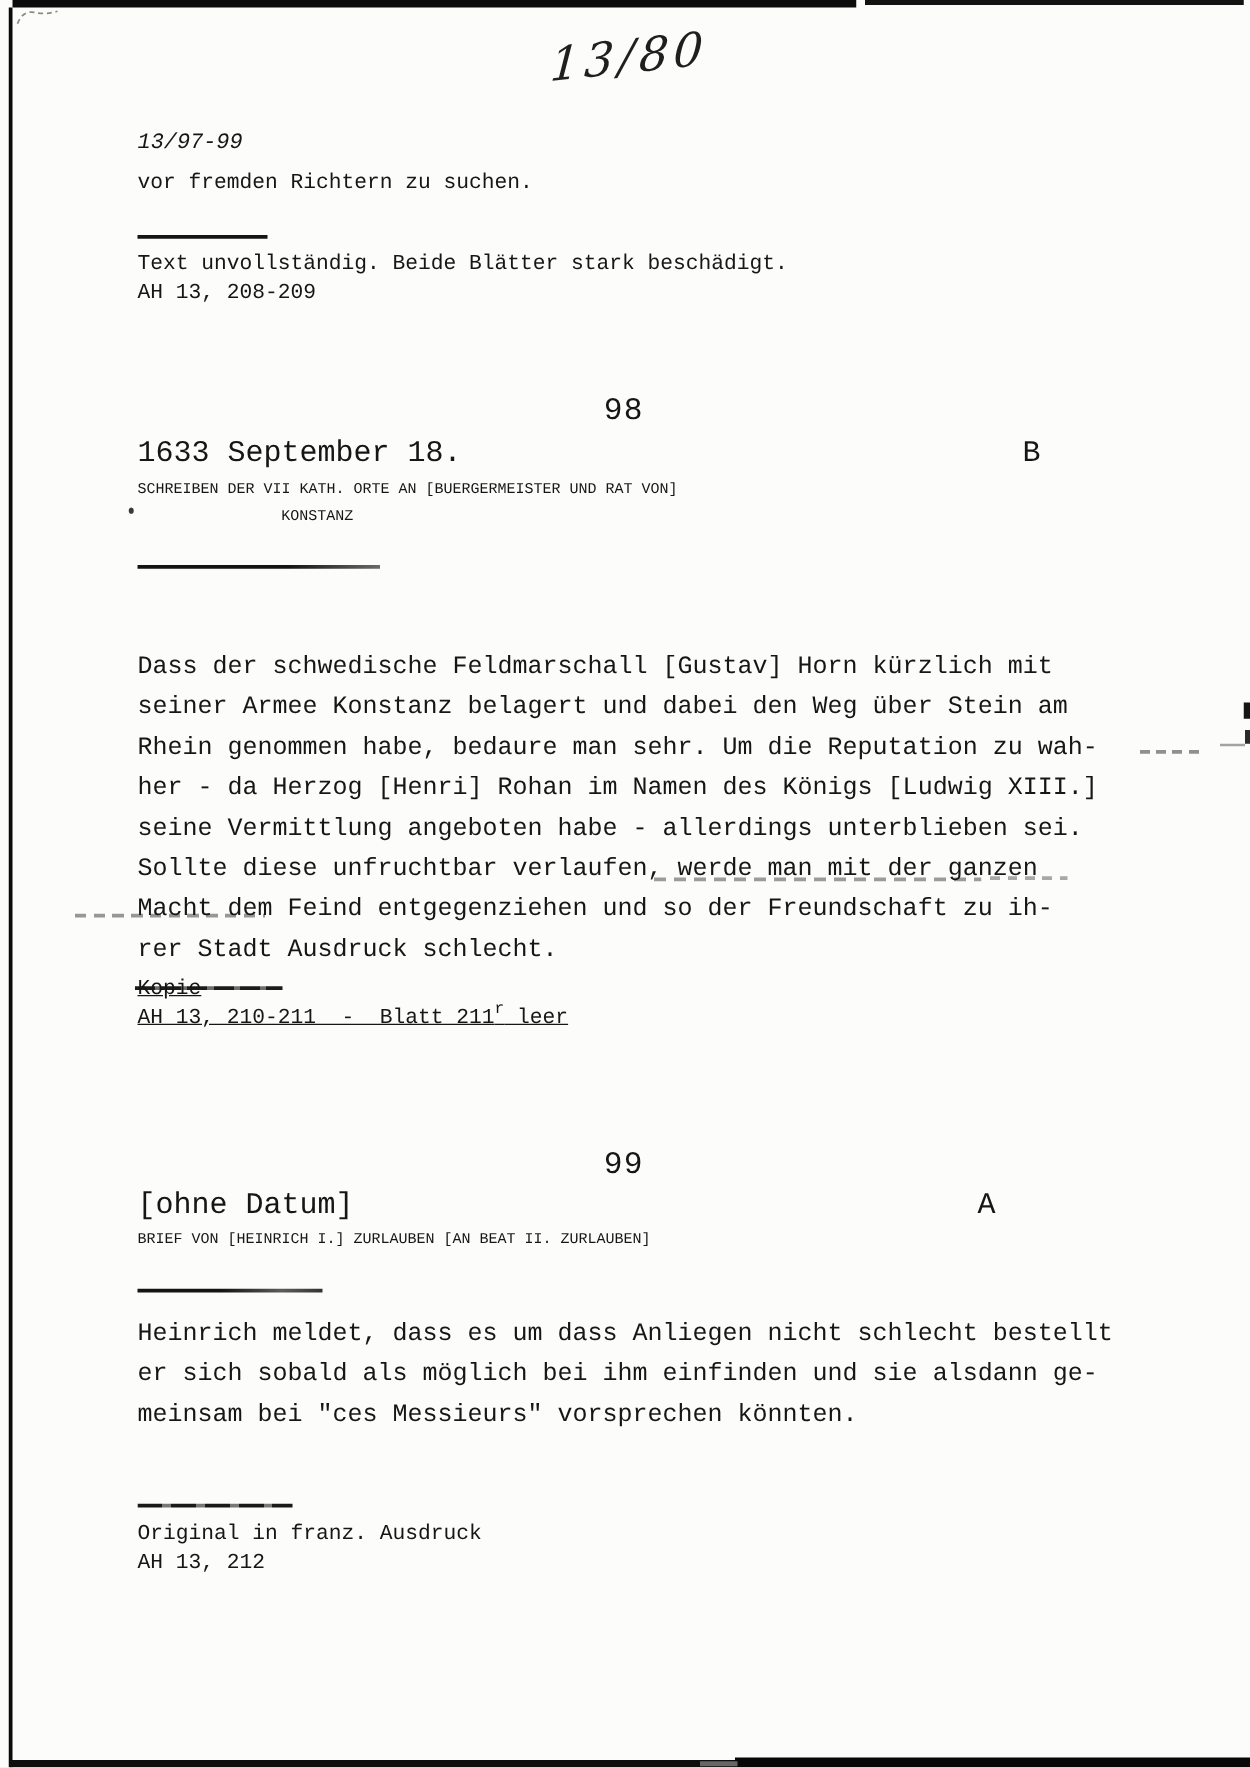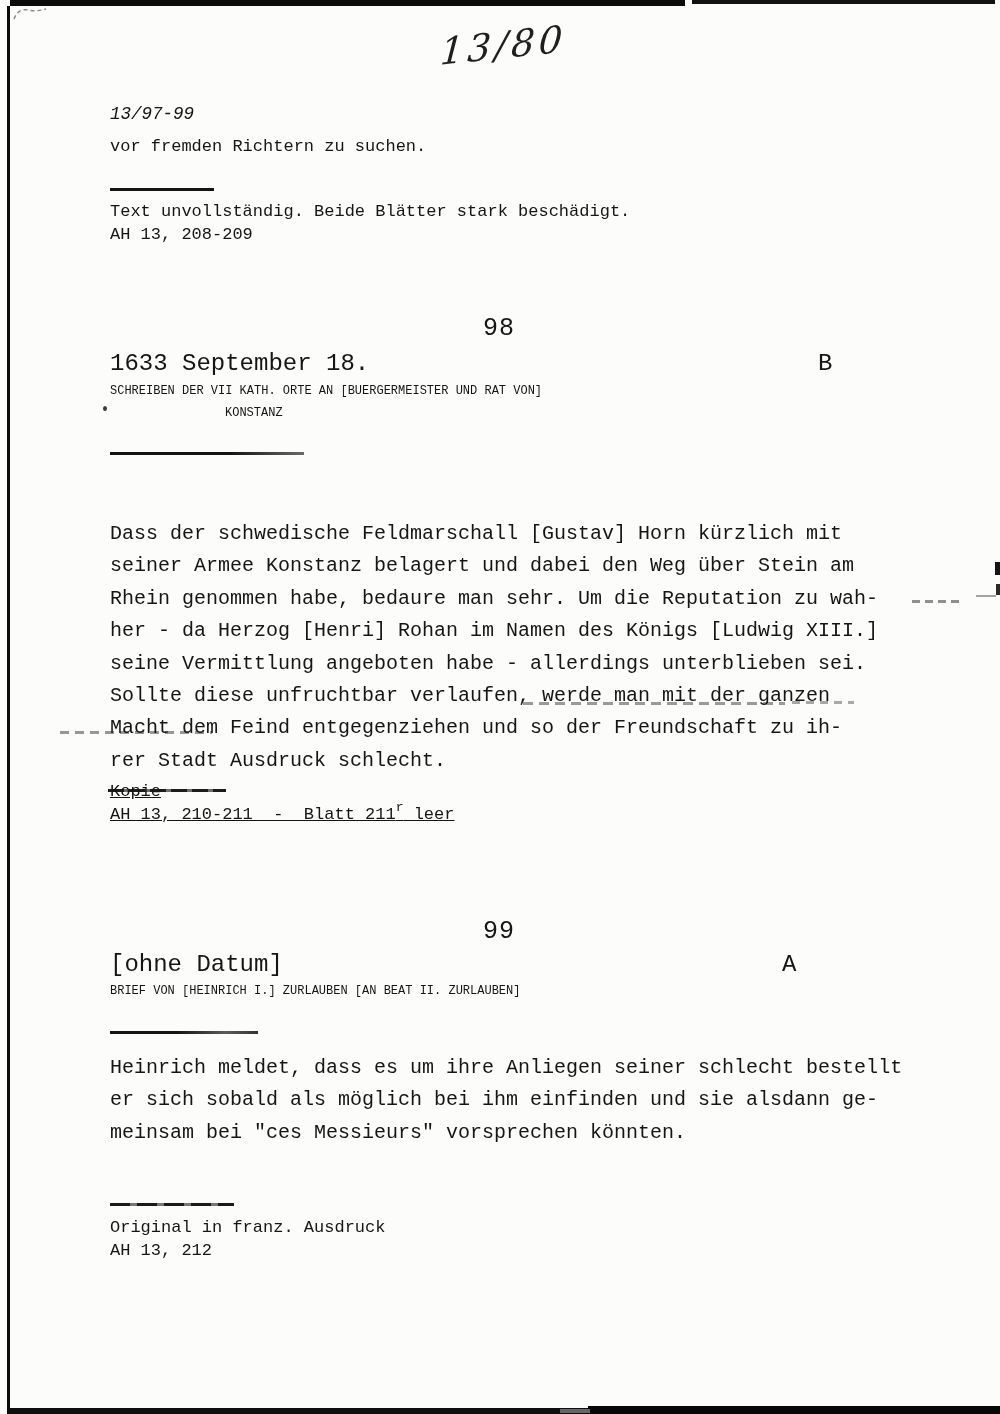--- a/index.html
+++ b/index.html
@@ -126,21 +126,21 @@
     <div class="line">Kopie</div>
     <div class="line"><span>AH 13, 210-211  -  Blatt 211</span><span class="sup">r</span><span> leer</span></div>
   </div>
 
   <div class="secnum num-99 line">99</div>
   <div class="dateline date-99 line">[ohne Datum]</div>
   <div class="dateline marker-99 line">A</div>
   <div class="title title-99 line">BRIEF VON [HEINRICH I.] ZURLAUBEN [AN BEAT II. ZURLAUBEN]</div>
   <div class="rule rule-4"></div>
   <div class="para para-99">
-    <div class="line">Heinrich meldet, dass es um ihre Anliegen seiner schlecht bestellt</div>
+    <div class="line">Heinrich meldet, dass es um dass Anliegen nicht schlecht bestellt</div>
     <div class="line">er sich sobald als möglich bei ihm einfinden und sie alsdann ge-</div>
     <div class="line">meinsam bei "ces Messieurs" vorsprechen könnten.</div>
   </div>
   <div class="rule rule-5"></div>
   <div class="note note-3">
     <div class="line">Original in franz. Ausdruck</div>
     <div class="line">AH 13, 212</div>
   </div>
 
 </div>

